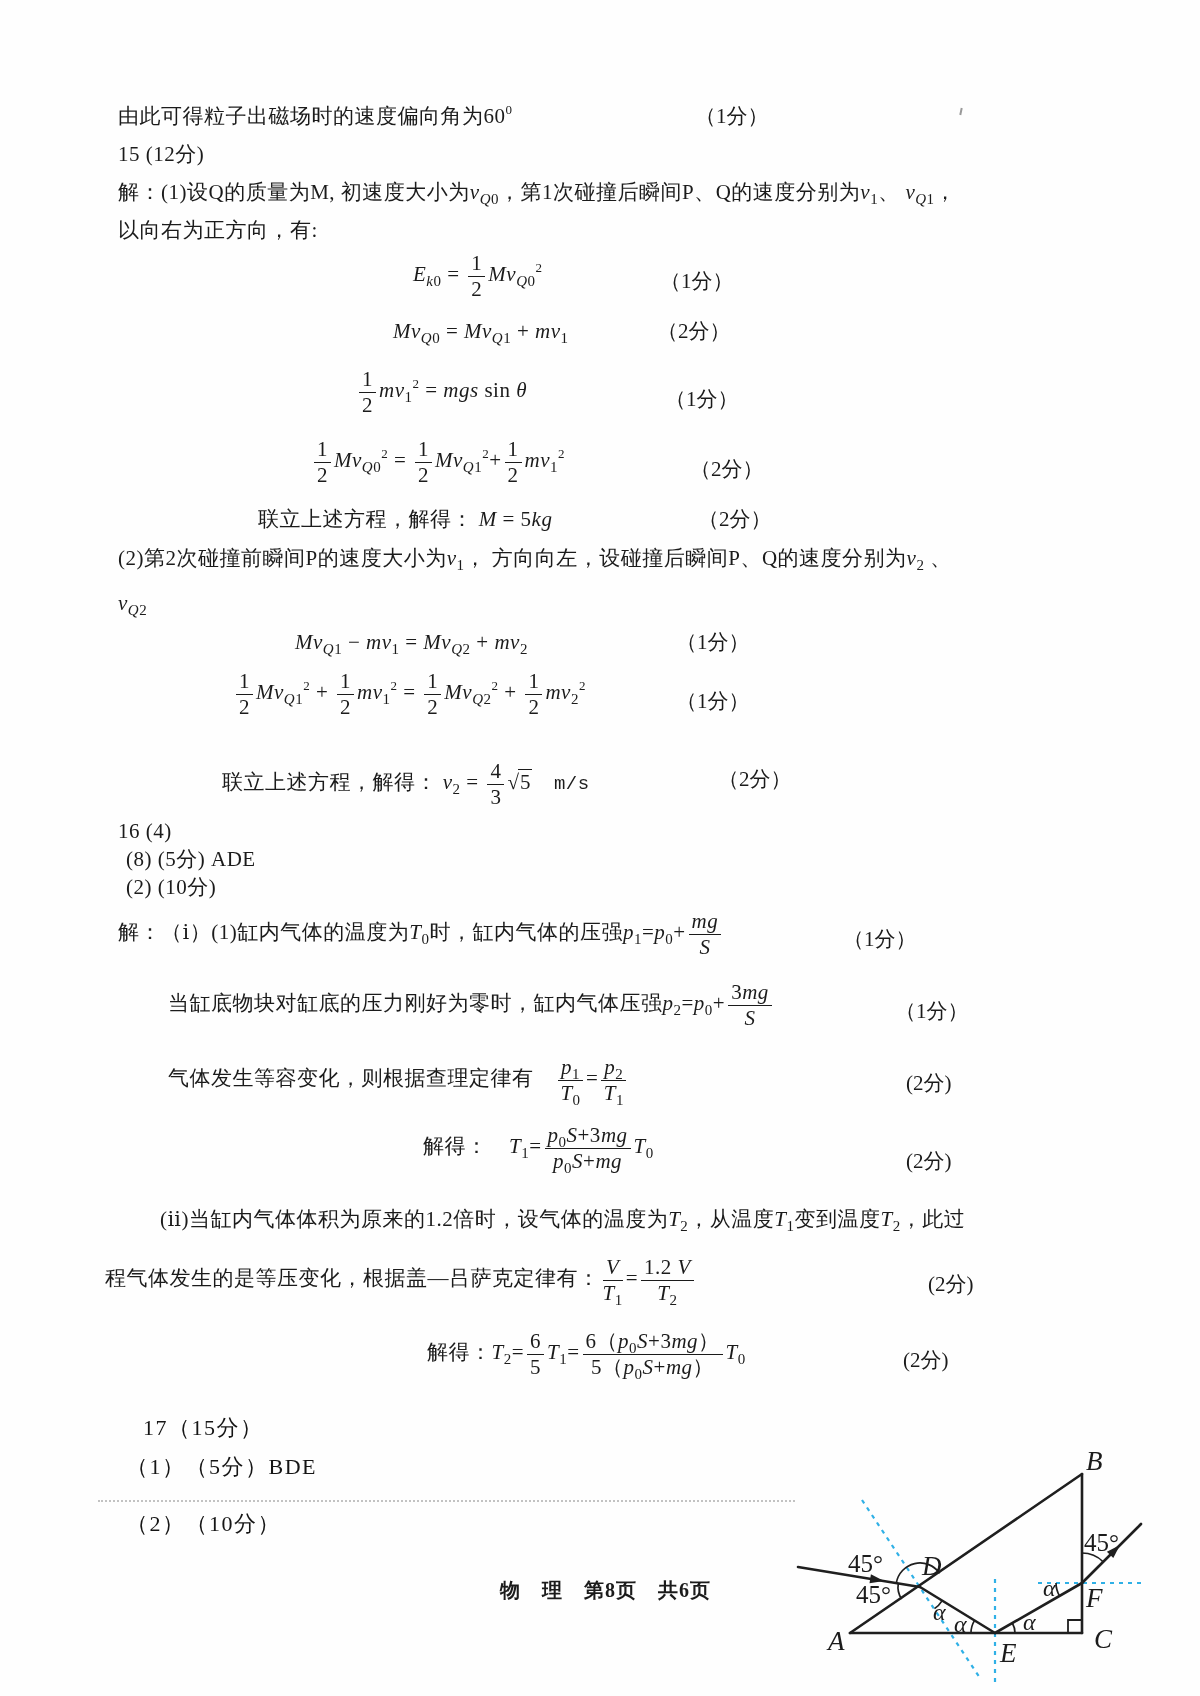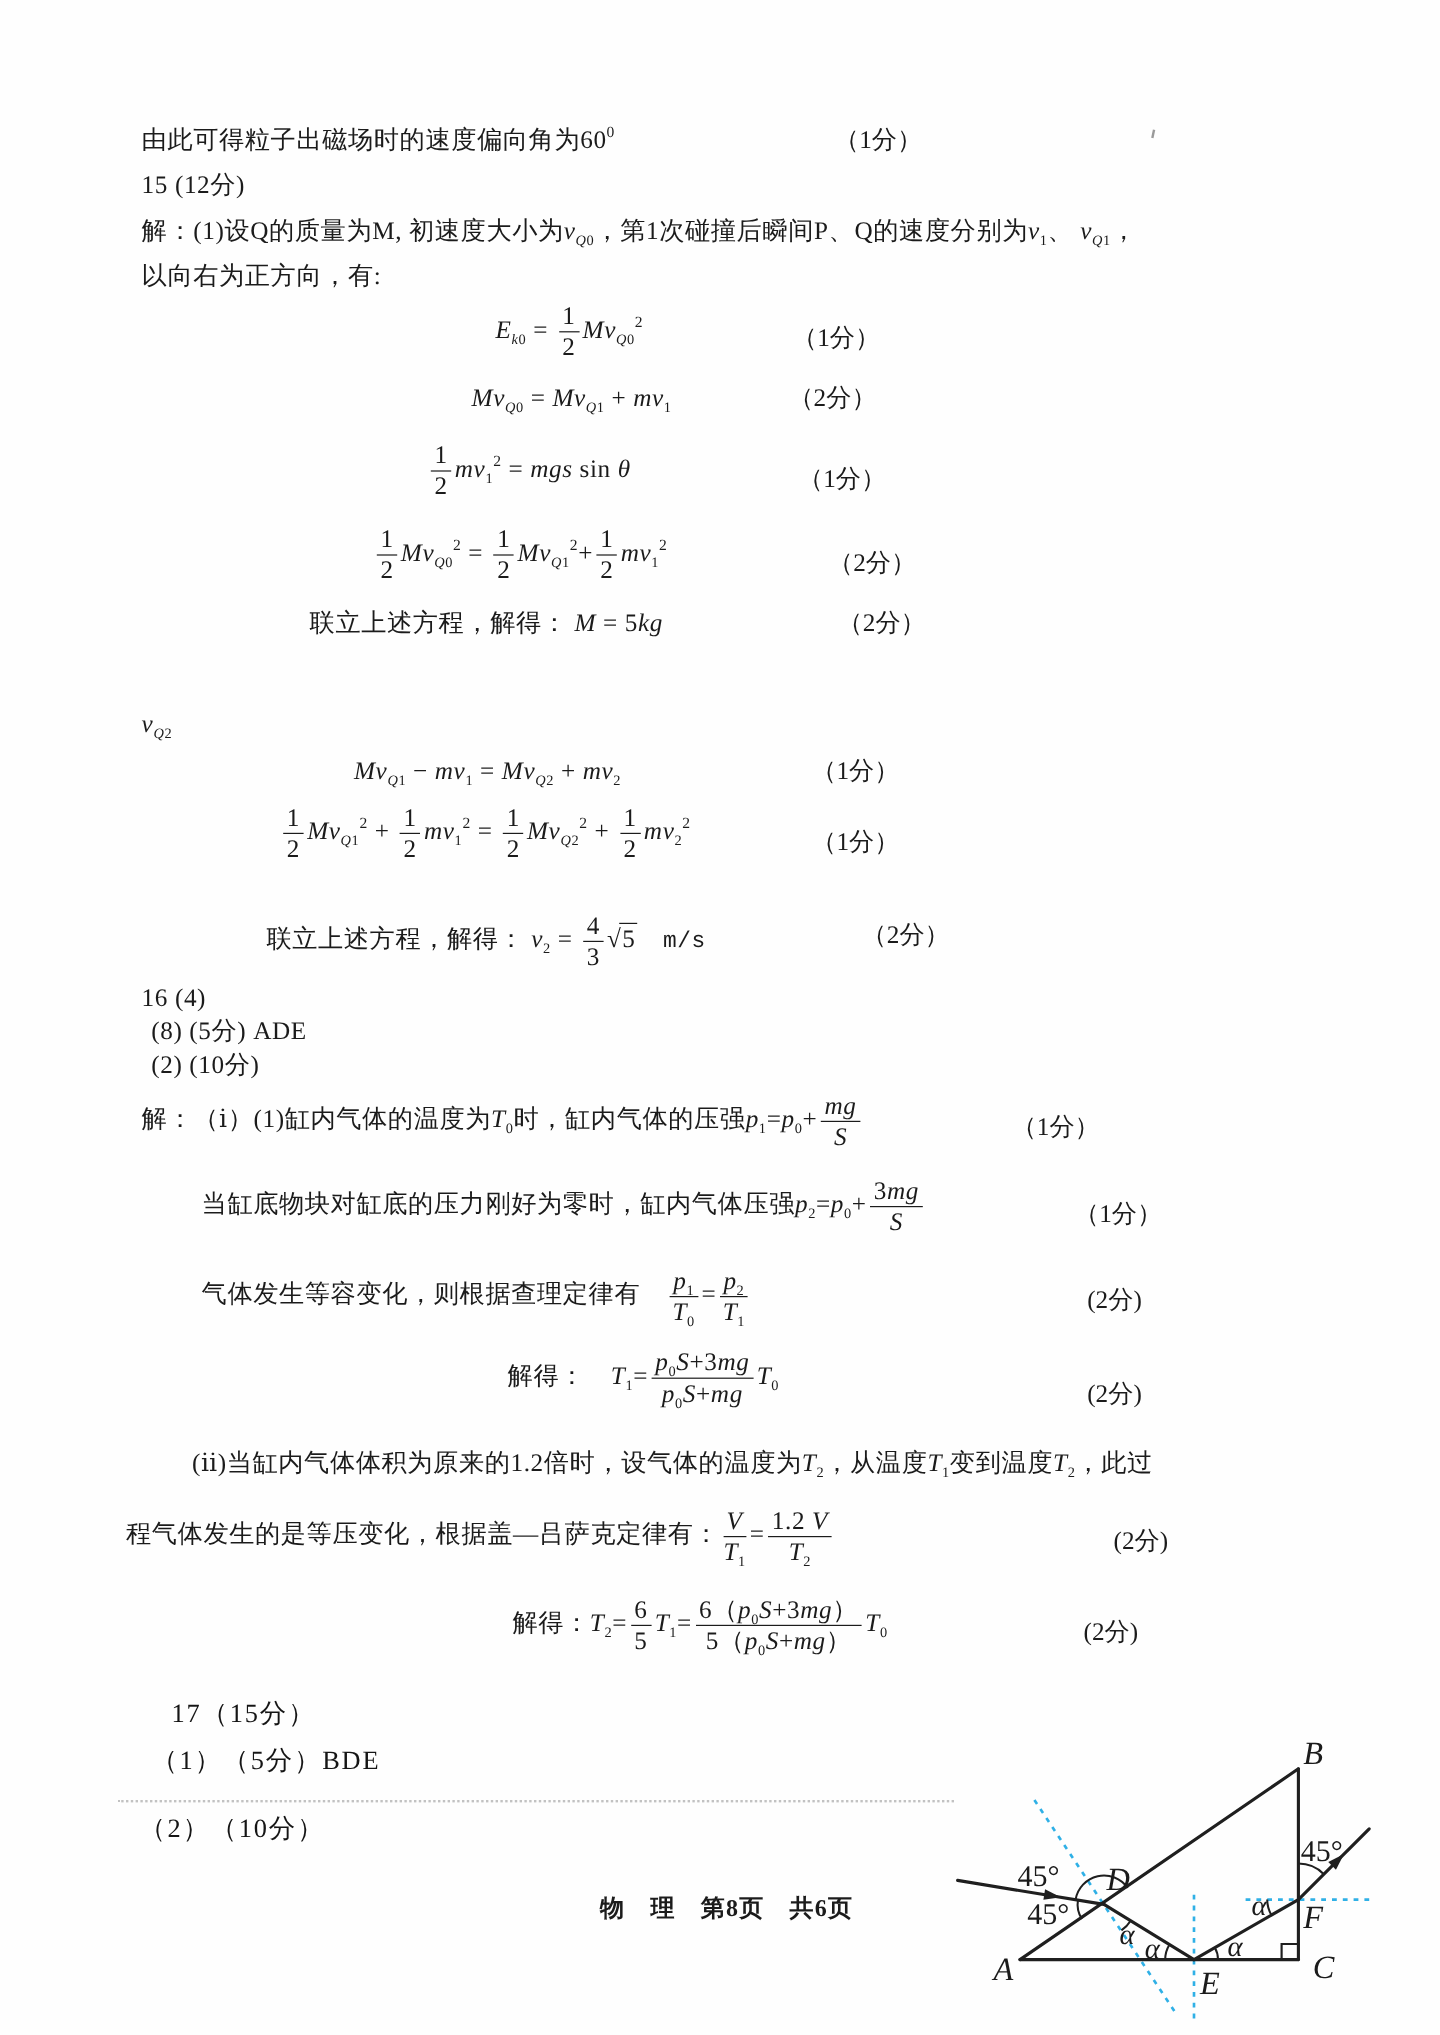--- a/index.html
+++ b/index.html
@@ -3,21 +3,21 @@
 <meta charset="utf-8">
 <style>
   html,body{margin:0;padding:0;background:#e8e8e8;}
   .page{position:relative;width:1200px;height:1696px;background:#fefefe;overflow:hidden;
         font-family:"Liberation Serif","DejaVu Serif",serif;color:#1b1b1b;}
   .t{position:absolute;white-space:nowrap;font-size:21px;line-height:27px;letter-spacing:0.5px;}
   .score{position:absolute;white-space:nowrap;font-size:21px;line-height:27px;text-align:right;}
   .clean{font-size:22px;letter-spacing:1.5px;color:#151515;}
   .footer{position:absolute;font-size:20px;letter-spacing:1px;font-weight:bold;}
   i{font-style:italic;}
-  sub{font-size:12px;vertical-align:-5px;line-height:0;}
+  sub{font-size:15px;vertical-align:-5px;line-height:0;}
   sup{font-size:13px;vertical-align:9px;line-height:0;}
   .f{display:inline-block;vertical-align:middle;text-align:center;margin:0 3px;font-style:normal;}
   .f .n{display:block;border-bottom:1.6px solid currentColor;padding:0 3px 1px;line-height:23px;}
   .f .d{display:block;padding-top:1px;line-height:23px;}
   .rt{letter-spacing:0;}
   .ov{border-top:1.6px solid currentColor;margin-left:-1px;padding:0 2px;}
   .tt{font-family:"Liberation Mono","DejaVu Sans Mono",monospace;font-size:19px;}
   .divider{position:absolute;border-top:2px dotted #c2c2c2;height:0;}
   .speck{position:absolute;width:2px;height:7px;background:#9a9a9a;transform:rotate(12deg);}
   svg text{font-family:"Liberation Serif","DejaVu Serif",serif;}
@@ -45,20 +45,21 @@
 
   <div class="t" style="left:356px;top:368px"><span class="f"><span class="n">1</span><span class="d">2</span></span><i>mv</i><sub>1</sub><sup>2</sup> = <i>mgs</i> sin <i>θ</i></div>
   <div class="score" style="left:665px;top:386px">（1分）</div>
 
   <div class="t" style="left:311px;top:438px"><span class="f"><span class="n">1</span><span class="d">2</span></span><i>Mv</i><sub><i>Q</i>0</sub><sup>2</sup> = <span class="f"><span class="n">1</span><span class="d">2</span></span><i>Mv</i><sub><i>Q</i>1</sub><sup>2</sup>+<span class="f"><span class="n">1</span><span class="d">2</span></span><i>mv</i><sub>1</sub><sup>2</sup></div>
   <div class="score" style="left:690px;top:456px">（2分）</div>
 
   <div class="t" style="left:258px;top:506px">联立上述方程，解得： <i>M</i> = 5<i>kg</i></div>
   <div class="score" style="left:698px;top:506px">（2分）</div>
 
+  <div class="t" style="left:118px;top:545px">(2)第2次碰撞前瞬间P的速度大小为<i>v</i><sub>1</sub>，  方向向左，设碰撞后瞬间P、Q的速度分别为<i>v</i><sub>2</sub> 、</div>
   <div class="t" style="left:118px;top:590px"><i>v</i><sub><i>Q</i>2</sub></div>
 
   <div class="t" style="left:295px;top:629px"><i>Mv</i><sub><i>Q</i>1</sub> − <i>mv</i><sub>1</sub> = <i>Mv</i><sub><i>Q</i>2</sub> + <i>mv</i><sub>2</sub></div>
   <div class="score" style="left:676px;top:629px">（1分）</div>
 
   <div class="t" style="left:233px;top:670px"><span class="f"><span class="n">1</span><span class="d">2</span></span><i>Mv</i><sub><i>Q</i>1</sub><sup>2</sup> + <span class="f"><span class="n">1</span><span class="d">2</span></span><i>mv</i><sub>1</sub><sup>2</sup> = <span class="f"><span class="n">1</span><span class="d">2</span></span><i>Mv</i><sub><i>Q</i>2</sub><sup>2</sup> + <span class="f"><span class="n">1</span><span class="d">2</span></span><i>mv</i><sub>2</sub><sup>2</sup></div>
   <div class="score" style="left:676px;top:688px">（1分）</div>
 
   <div class="t" style="left:222px;top:760px">联立上述方程，解得： <i>v</i><sub>2</sub> = <span class="f"><span class="n">4</span><span class="d">3</span></span><span class="rt">√<span class="ov">5</span></span>　<span class="tt">m/s</span></div>
   <div class="score" style="left:718px;top:766px">（2分）</div>
@@ -85,21 +86,21 @@
   <div class="score" style="left:928px;top:1271px">(2分)</div>
 
   <div class="t" style="left:427px;top:1330px">解得：<i>T</i><sub>2</sub>=<span class="f"><span class="n">6</span><span class="d">5</span></span><i>T</i><sub>1</sub>=<span class="f"><span class="n">6（<i>p</i><sub>0</sub><i>S</i>+3<i>mg</i>）</span><span class="d">5（<i>p</i><sub>0</sub><i>S</i>+<i>mg</i>）</span></span><i>T</i><sub>0</sub></div>
   <div class="score" style="left:903px;top:1347px">(2分)</div>
 
   <div class="t clean" style="left:143px;top:1414px">17（15分）</div>
   <div class="t clean" style="left:126px;top:1453px">（1）（5分）BDE</div>
 
   <div class="divider" style="left:98px;top:1500px;width:697px"></div>
 
-  <div class="t clean" style="left:116px;top:1510px">（2）（10分）</div>
+  <div class="t clean" style="left:126px;top:1510px">（2）（10分）</div>
 
   <div class="footer" style="left:500px;top:1577px">物　理　第8页　共6页</div>
 
   <div class="speck" style="left:960px;top:108px"></div>
 
   <svg style="position:absolute;left:778px;top:1335px" width="424" height="361" viewBox="778 1335 424 361">
 
     <g stroke="#2fb0e6" stroke-width="2.2" stroke-dasharray="4 5" fill="none">
       <path d="M862 1500 L980 1678"></path>
       <path d="M995 1579 L995 1682"></path>

